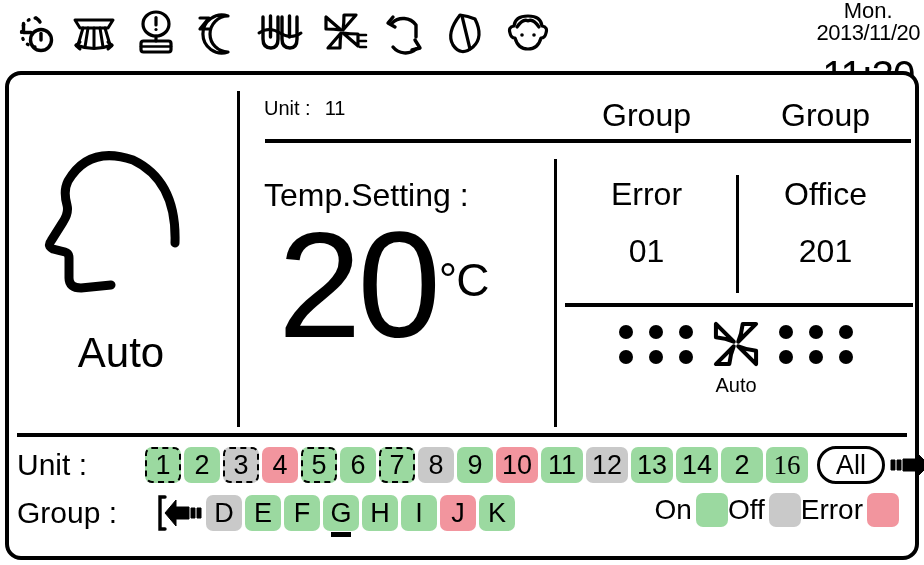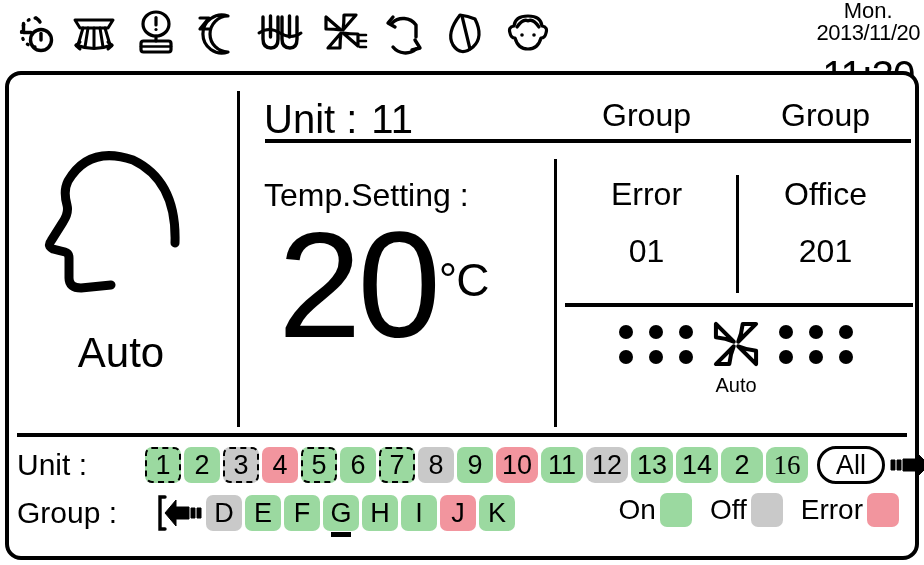--- a/index.html
+++ b/index.html
@@ -45,21 +45,21 @@
     display: flex; flex-direction: column; align-items: center; justify-content: center;
   }
   #mode-icon { width: 160px; height: 190px; }
   #mode-icon svg { width: 160px; height: 190px; display: block; }
   #mode-label { font-size: 42px; margin-top: 6px; }
 
   .vrule { position: absolute; width: 3px; background: #000; }
 
   
   #temp-col { position: absolute; left: 245px; top: 0; width: 300px; height: 360px; }
-  #unit-line { position: absolute; left: 10px; top: 22px; font-size: 40px; white-space: nowrap; }
+  #unit-line { position: absolute; left: 10px; top: 22px; font-size: 20px; white-space: nowrap; }
   #unit-line .lbl { letter-spacing: 0px; }
   #unit-line .val { margin-left: 14px; }
   #temp-label { position: absolute; left: 10px; top: 102px; font-size: 32px; white-space: nowrap; }
   #temp-value-row { position: absolute; left: 24px; top: 140px; display: flex; align-items: flex-start; }
   #temp-number { font-size: 150px; line-height: 0.94; font-weight: 400; letter-spacing: -4px; }
   #temp-unit { font-size: 46px; margin-top: 38px; margin-left: 2px; letter-spacing: -1px; }
 
   
   #info-col { position: absolute; left: 548px; top: 0; width: 358px; height: 360px; }
   #status-row { position: absolute; left: 0; top: 22px; width: 358px; display: flex; }
@@ -94,37 +94,37 @@
   .cells { display: flex; align-items: center; }
   .cell-box {
     position: relative;
     min-width: 36px; height: 36px;
     margin-right: 3px;
     border-radius: 7px;
     display: flex; align-items: center; justify-content: center;
     font-size: 27px; line-height: 1;
     padding: 0 2px;
   }
-  .cell-box.wide { min-width: 42px; border-radius: 9px; }
+  .cell-box.wide { min-width: 42px; }
   .cell-box.sel { outline: 2.5px dashed #000; outline-offset: -2.5px; }
   .cell-box.underline::after {
     content: ""; position: absolute; left: 8px; right: 8px; bottom: -6px; height: 5px; background: #000;
   }
 
   #all-btn {
     min-width: 68px; height: 38px; border: 3px solid #000; border-radius: 19px;
     display: flex; align-items: center; justify-content: center; font-size: 27px;
     margin-left: 6px; background: #fff;
   }
   .arrow-ico { width: 46px; height: 36px; margin-left: 4px; }
   .arrow-ico svg { width: 46px; height: 36px; display: block; }
   .arrow-ico-left { width: 46px; height: 38px; margin-right: 3px; }
   .arrow-ico-left svg { width: 46px; height: 38px; display: block; }
 
-  #legend { position: absolute; right: 16px; top: 54px; display: flex; align-items: flex-start; gap: 18px; }
+  #legend { position: absolute; right: 16px; top: 54px; display: flex; align-items: flex-start; }
   .legend-item { display: flex; align-items: center; gap: 4px; font-size: 28px; }
   .legend-swatch { width: 32px; height: 34px; border-radius: 7px; }
 </style>
 </head>
 <body>
 
 <div id="screen">
 
   <div id="status-bar">
     <div id="status-icons">

